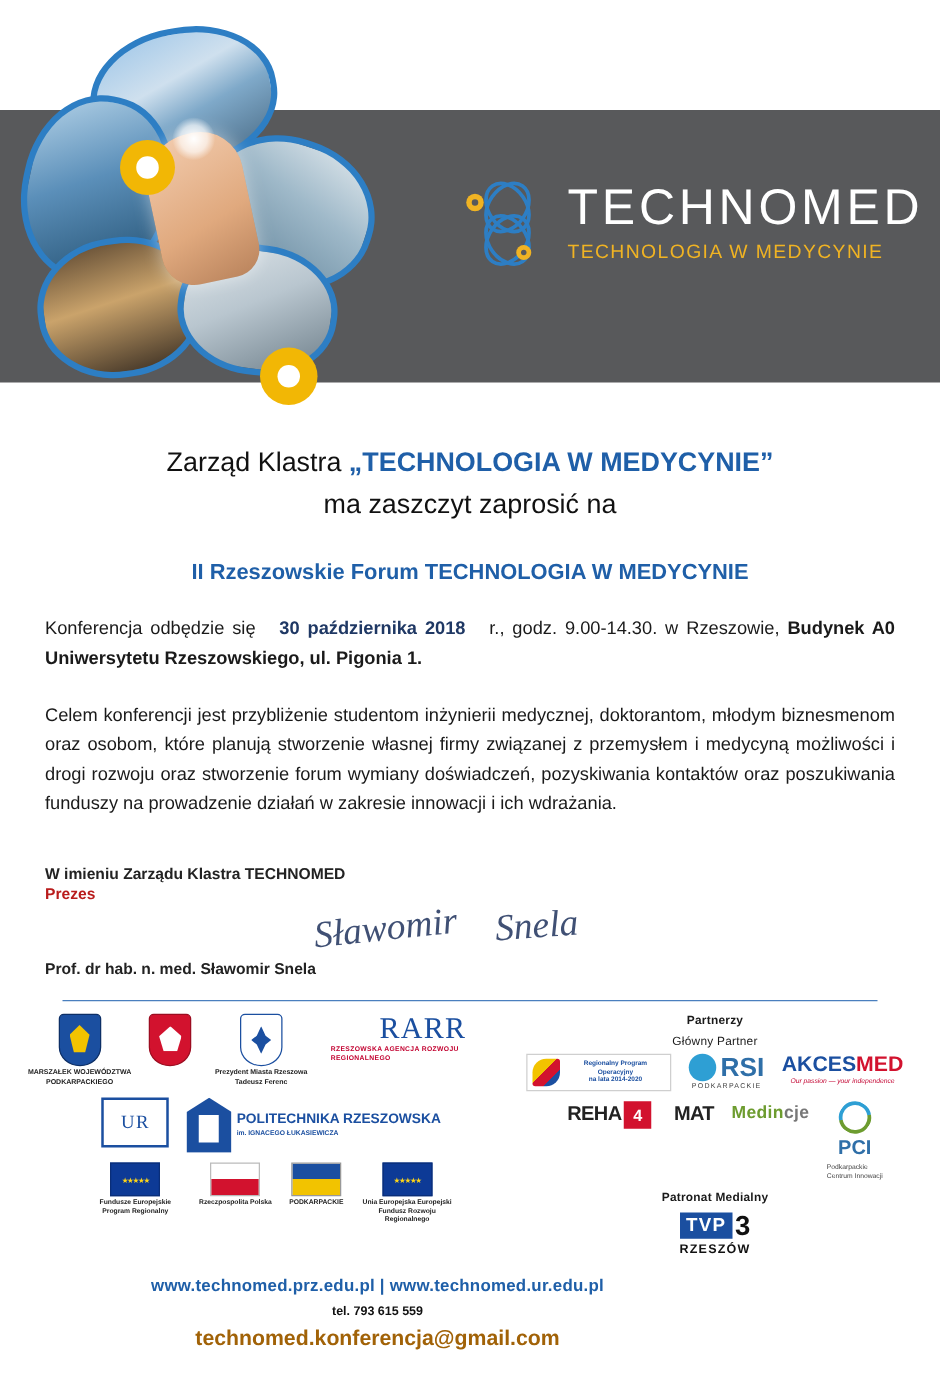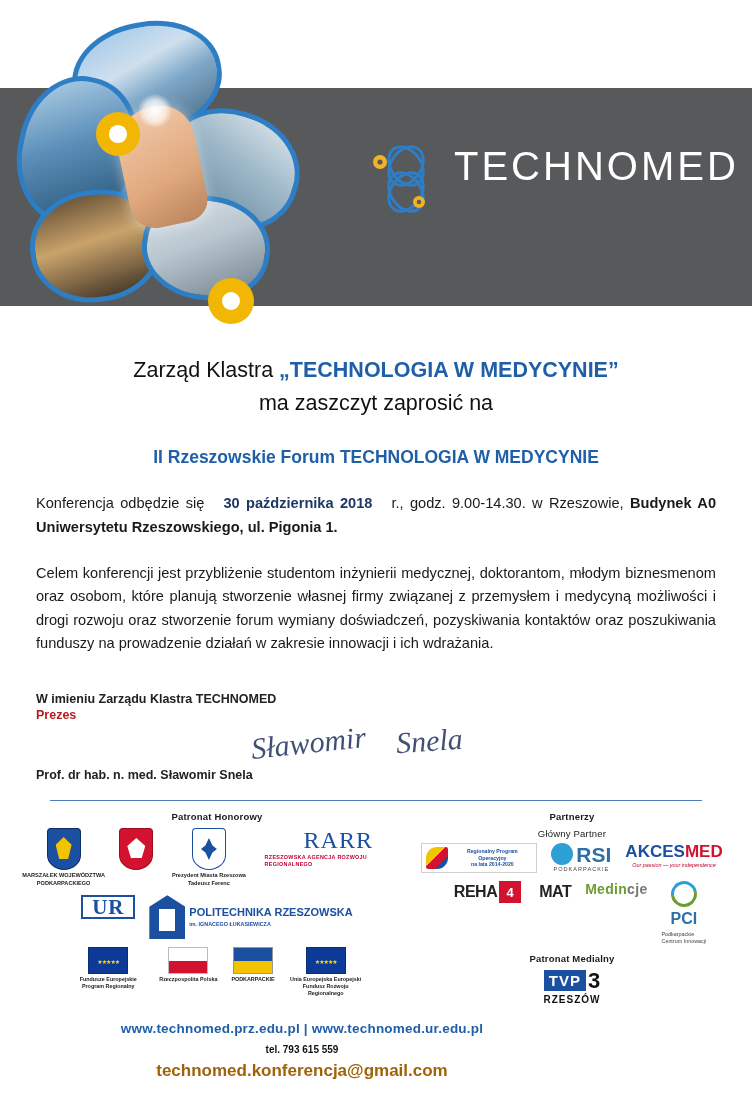--- a/index.html
+++ b/index.html
@@ -279,24 +279,24 @@
     font-size: 24px; font-weight: 400; color: #1b4fa0;
     letter-spacing: 1px; line-height: 1;
     font-family: "Liberation Serif", serif;
   }
   .rarr-sub {
     font-size: 5.4px; color: #c2002f; font-weight: 700;
     letter-spacing: .3px; line-height: 1.3; margin-top: 2px;
   }
 
   .ur-logo {
-    width: 54px; height: 24px;
+    width: 54px; height: 40px;
     border: 2px solid #1b4fa0;
     display: flex; align-items: center; justify-content: center;
-    color: #1b4fa0; font-weight: 700; font-size: 21px;
+    color: #1b4fa0; font-weight: 400; font-size: 15px;
     letter-spacing: 1px;
     font-family: "Liberation Serif", serif;
   }
   .prz-mark {
     width: 36px; height: 44px;
     background: #1b4fa0;
     clip-path: polygon(50% 0,100% 26%,100% 100%,0 100%,0 26%);
     position: relative;
   }
   .prz-mark::after {
@@ -447,20 +447,21 @@
         <ellipse cx="36" cy="52" rx="15" ry="21" transform="rotate(-35 36 52)"></ellipse>
         <ellipse cx="36" cy="52" rx="15" ry="21" transform="rotate(35 36 52)"></ellipse>
       </g>
       <circle cx="10" cy="22" r="7" fill="#f0b323"></circle>
       <circle cx="10" cy="22" r="2.6" fill="#58595b"></circle>
       <circle cx="49" cy="62" r="6" fill="#f0b323"></circle>
       <circle cx="49" cy="62" r="2.2" fill="#58595b"></circle>
     </svg>
     <div class="logo-text">
       <div class="logo-title">TECHNOMED</div>
+      <div class="logo-sub">TECHNOLOGIA W MEDYCYNIE</div>
     </div>
   </div>
 </div>
 
 <div class="content">
 
   <div class="invite-line1">
     <span>Zarząd Klastra </span><span class="accent">„TECHNOLOGIA W MEDYCYNIE”</span>
   </div>
   <div class="invite-line2">ma zaszczyt zaprosić na</div>
@@ -487,21 +488,20 @@
     </div>
     <div class="sig-name">Prof. dr hab. n. med. Sławomir Snela</div>
   </div>
 
   <hr class="sep">
 </div>
 
 <div class="sponsors">
 
   <div class="sp-col-left">
-    <div class="sp-head">Patronat Honorowy</div>
 
     <div class="sp-row">
       <div class="sp-item">
         <div class="shield-blue emblem"></div>
         <div class="sp-cap">MARSZAŁEK WOJEWÓDZTWA PODKARPACKIEGO</div>
       </div>
       <div class="sp-item">
         <div class="shield-red emblem"></div>
         <div class="sp-cap"></div>
       </div>

